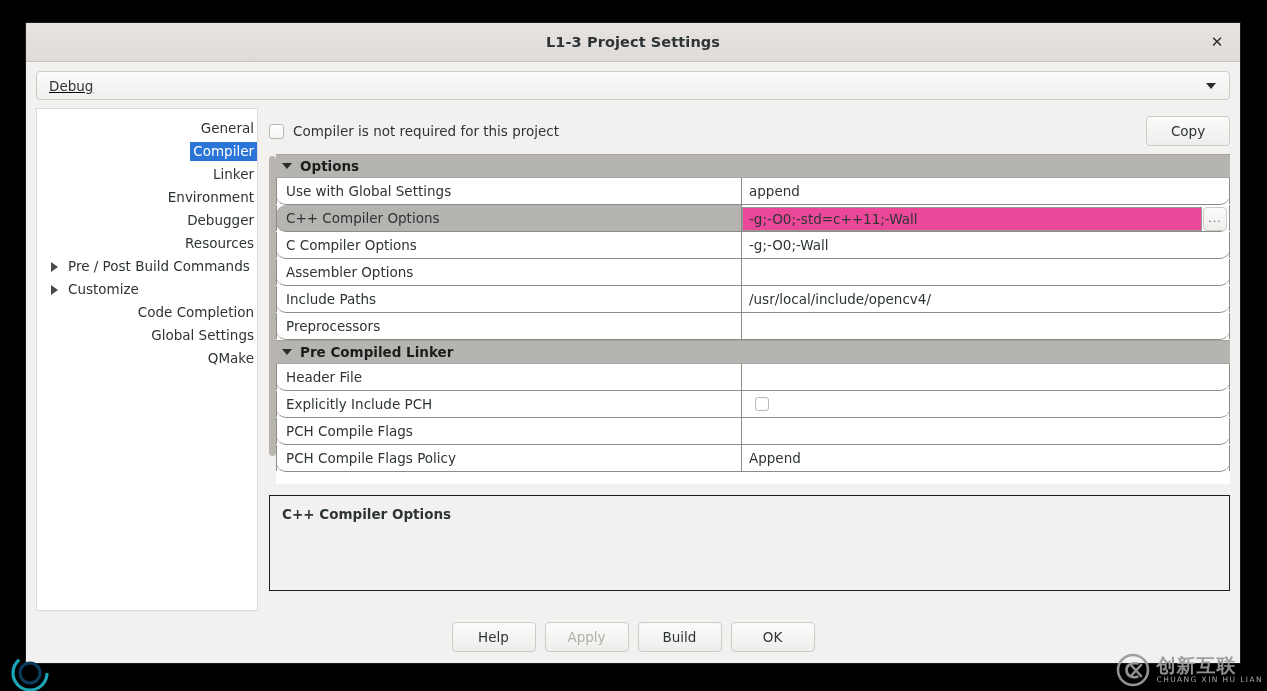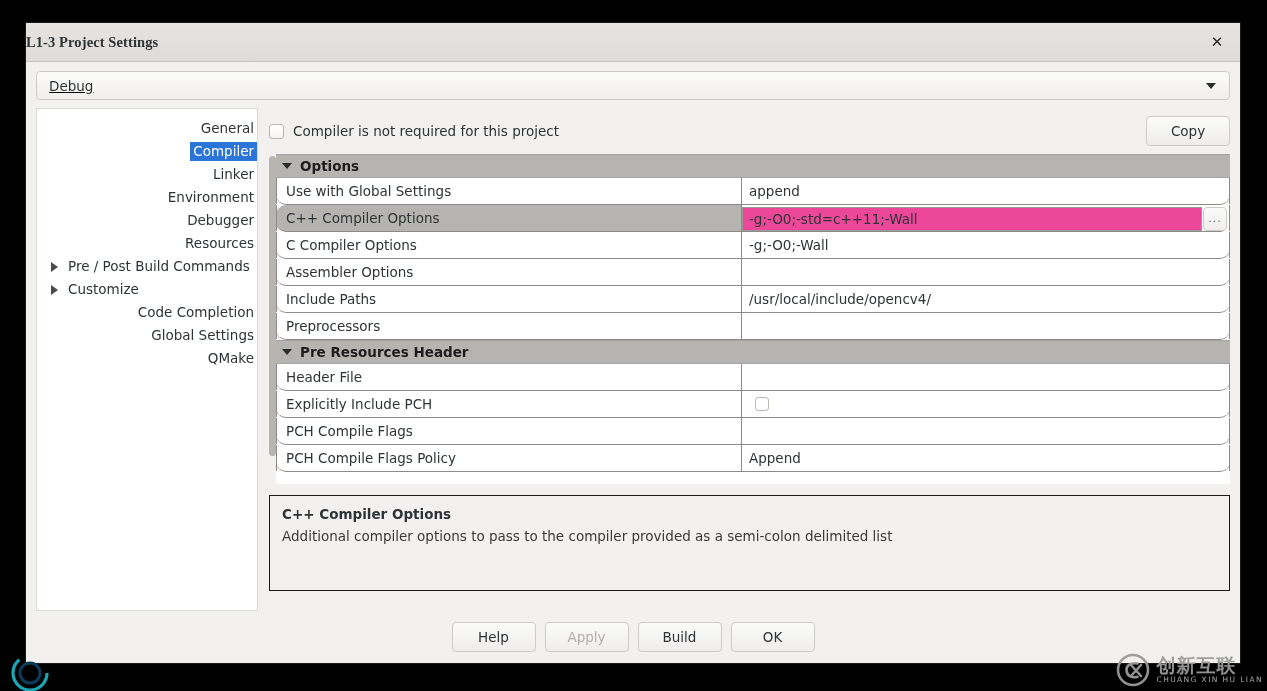--- a/index.html
+++ b/index.html
@@ -34,22 +34,21 @@
   }
 
   .titlebar {
     position: relative;
     height: 38px;
     flex: 0 0 38px;
     background: linear-gradient(to bottom, #e6e3e0 0%, #dedbd8 100%);
     border-bottom: 1px solid #c6c3c0;
     display: flex;
     align-items: center;
-    justify-content: flex-start;
-    font-family: Liberation Serif, serif;
+    justify-content: center;
   }
   .title-text {
     font-size: 14.5px;
     font-weight: bold;
     color: #2e3436;
     letter-spacing: .1px;
   }
   .close-btn {
     position: absolute;
     right: 10px;
@@ -492,21 +491,21 @@
               <div class="trow">
                 <div class="tkey">Include Paths</div>
                 <div class="tval">/usr/local/include/opencv4/</div>
               </div>
               <div class="trow">
                 <div class="tkey">Preprocessors</div>
                 <div class="tval"></div>
               </div>
               <div class="group-header">
                 <span class="tri"></span>
-                <span class="g-label">Pre Resources Header</span>
+                <span class="g-label">Pre Compiled Linker</span>
               </div>
               <div class="trow">
                 <div class="tkey">Header File</div>
                 <div class="tval"></div>
               </div>
               <div class="trow">
                 <div class="tkey">Explicitly Include PCH</div>
                 <div class="tval">
                   <span class="cell-chk"></span>
                 </div>
@@ -520,21 +519,20 @@
                 <div class="tval">Append</div>
               </div>
               <div class="table-tail"></div>
             </div>
         </div>
 
         <div class="desc-gap"></div>
 
         <div class="desc">
           <div class="desc-title">C++ Compiler Options</div>
-          <div class="desc-text">Additional compiler options to pass to the compiler provided as a semi-colon delimited list</div>
         </div>
 
       </div>
     </div>
 
     <div class="footer">
       <button class="btn">Help</button>
       <button class="btn" disabled="">Apply</button>
       <button class="btn">Build</button>
       <button class="btn">OK</button>

